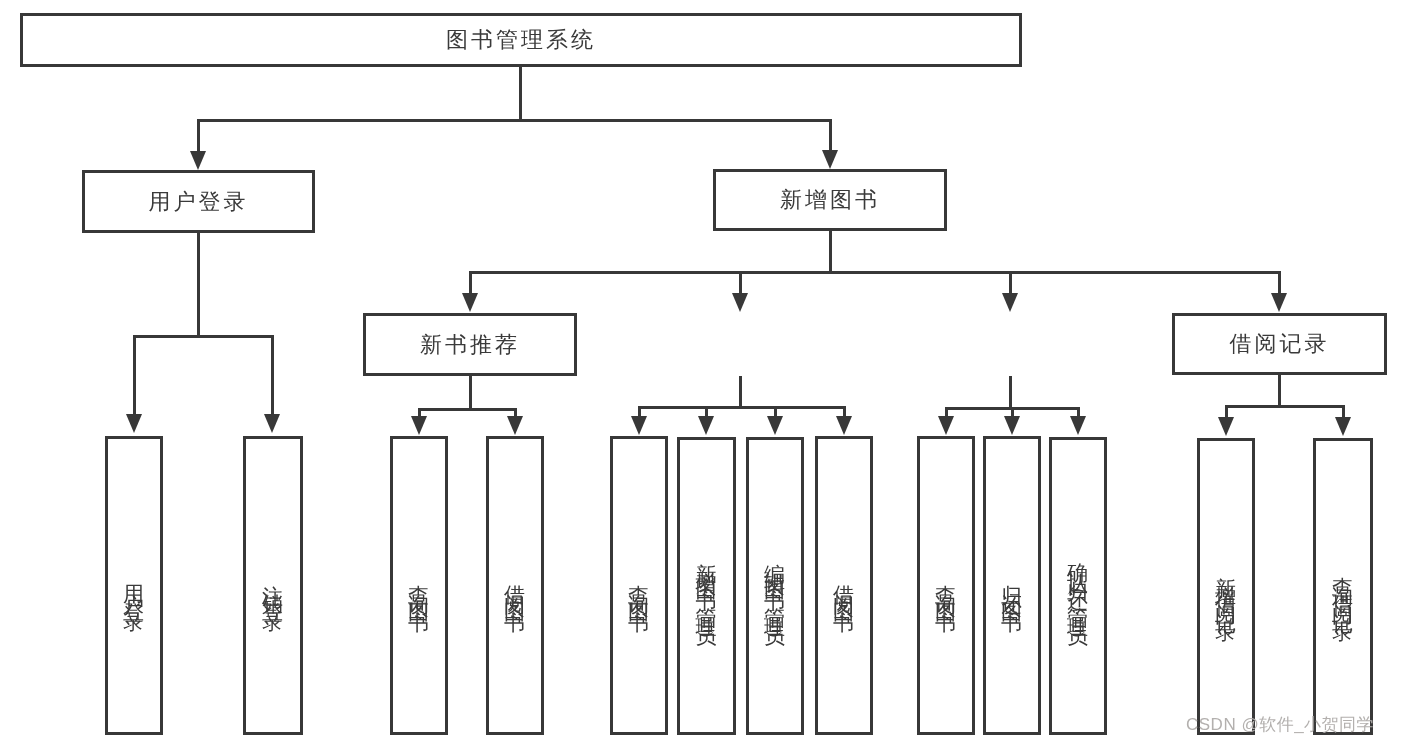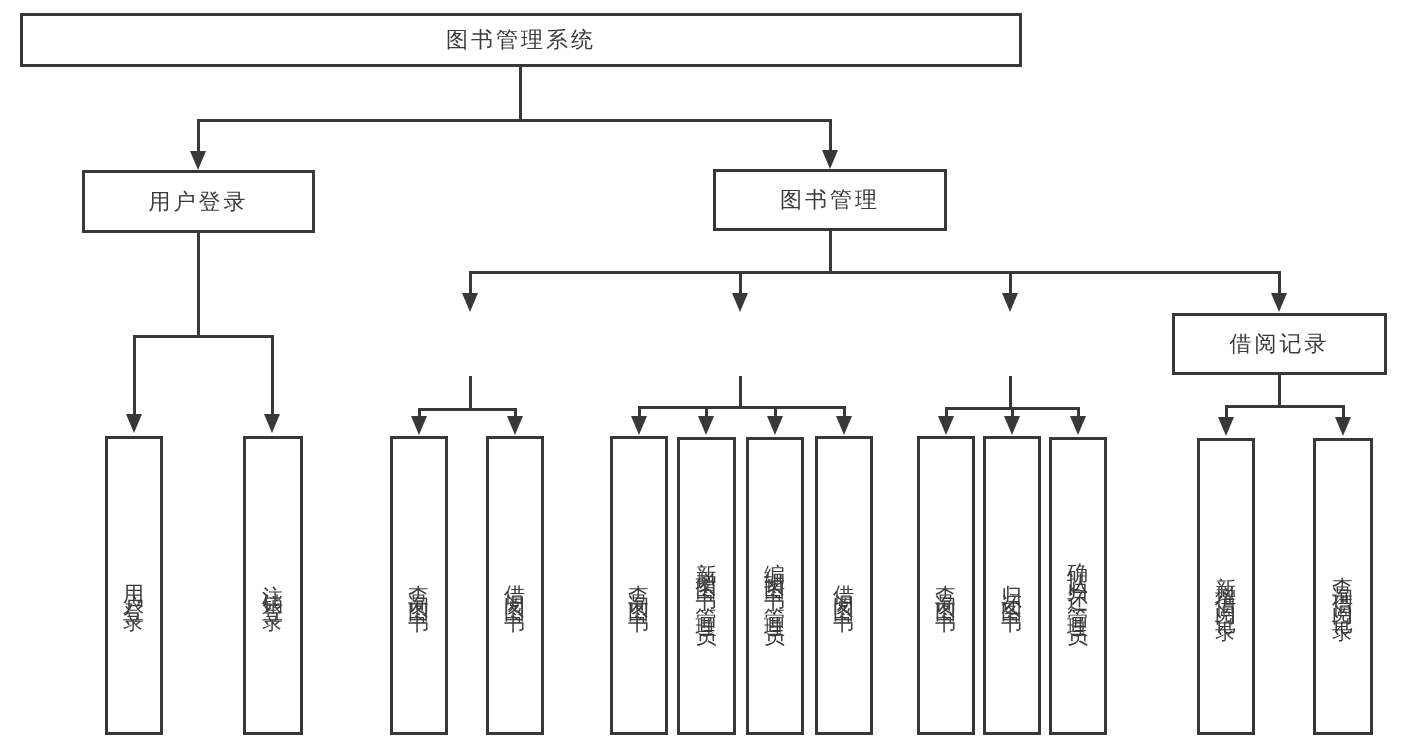--- a/index.html
+++ b/index.html
@@ -122,23 +122,26 @@
   <div class="arrow" style="left:1335px;top:417px"></div>
 
   <div class="box h" style="left:20px;top:13px;width:1002px;height:54px">
     <span>图书管理系统</span>
   </div>
 
   <div class="box h" style="left:82px;top:170px;width:233px;height:63px">
     <span>用户登录</span>
   </div>
   <div class="box h" style="left:713px;top:169px;width:234px;height:62px">
-    <span>图书管理</span>
+    <span>新增图书</span>
   </div>
 
+  <div class="box h" style="left:363px;top:313px;width:214px;height:63px">
+    <span>新书推荐</span>
+  </div>
   <div class="box h" style="left:1172px;top:313px;width:215px;height:62px">
     <span>借阅记录</span>
   </div>
 
   <div class="box v" style="left:105px;top:436px;width:58px;height:299px">
     <span>用户登录</span>
   </div>
   <div class="box v" style="left:243px;top:436px;width:60px;height:299px">
     <span>注销登录</span>
   </div>
@@ -173,14 +176,15 @@
     <span>确认归还（管理员）</span>
   </div>
 
   <div class="box v" style="left:1197px;top:438px;width:58px;height:297px">
     <span>新增借阅记录</span>
   </div>
   <div class="box v" style="left:1313px;top:438px;width:60px;height:297px">
     <span>查询借阅记录</span>
   </div>
 
+  <div class="watermark">CSDN @软件_小贺同学</div>
 
 </div>
 
 </body></html>

